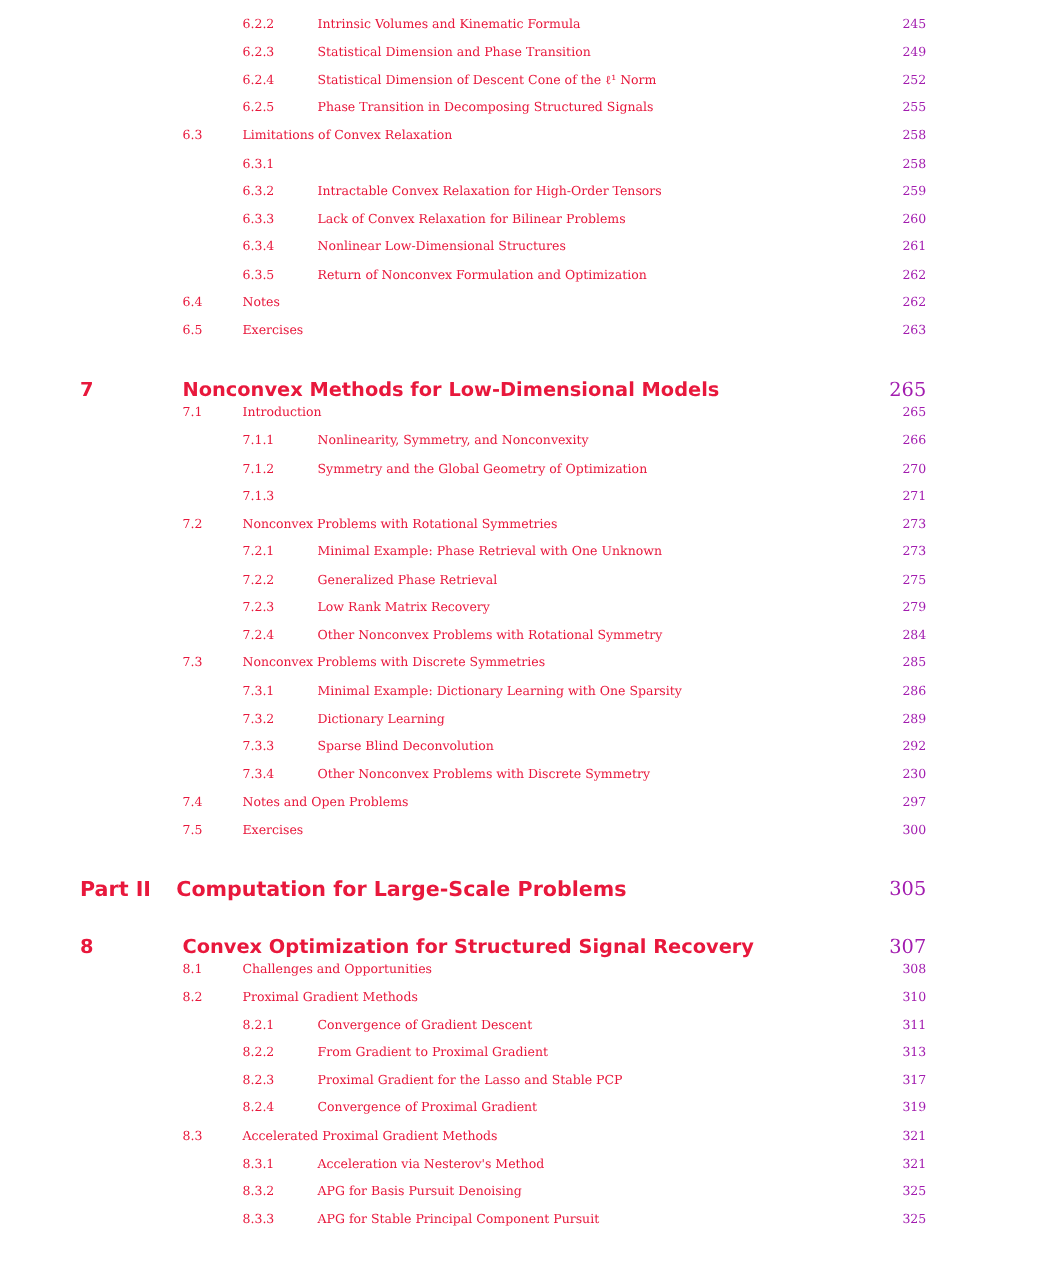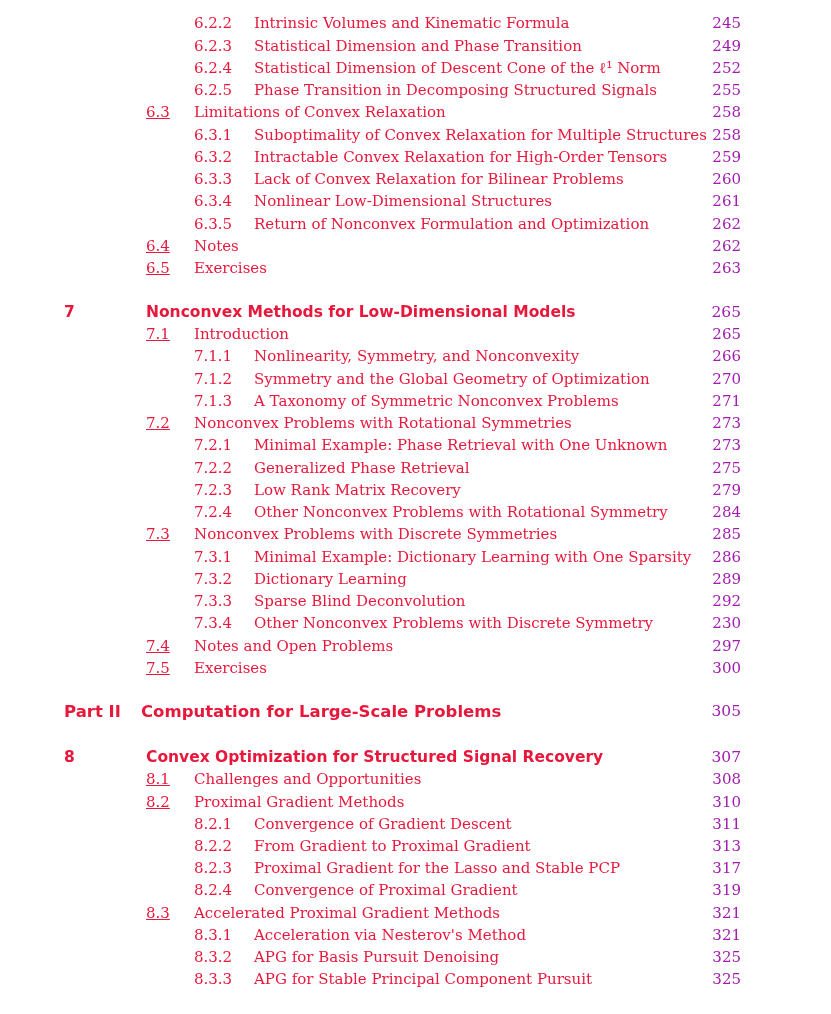--- a/index.html
+++ b/index.html
@@ -1,22 +1,22 @@
 <!DOCTYPE html>
 <html><head>
   <meta charset="utf-8">
   <style>
     html, body { margin: 0; padding: 0; background: #ffffff; }
     body { width: 831px; height: 1014px; position: relative; overflow: hidden; }
     .toc { position: absolute; left: 0; top: 0; width: 831px; }
-    .row { position: absolute; left: 0; width: 831px; height: 22px; font-family: "DejaVu Serif", serif; font-size: 15px; color: #e8183c; white-space: nowrap; }
+    .row { position: absolute; left: 0; width: 831px; height: 22px; font-family: "DejaVu Serif", serif; font-size: 10px; color: #e8183c; white-space: nowrap; }
     .row .num { position: absolute; }
     .row .title { position: absolute; text-align: center; }
     .row .page { position: absolute; right: 90px; color: #a21caf; text-align: right; }
-    .row.section .num { left: 146px; text-decoration: underline; }
+    .row.section .num { left: 146px; }
     .row.section .title { left: 194px; }
     .row.subsection .num { left: 194px; }
     .row.subsection .title { left: 254px; }
     .row.chapter { font-family: "DejaVu Sans", sans-serif; font-weight: bold; font-size: 15.5px; }
     .row.chapter .num { left: 64px; }
     .row.chapter .title { left: 146px; }
     .row.chapter .page { font-family: "DejaVu Serif", serif; font-weight: normal; }
     .row.part { font-family: "DejaVu Sans", sans-serif; font-weight: bold; font-size: 16.5px; }
     .row.part .num { left: 64px; }
     .row.part .title { left: 141px; }
@@ -47,21 +47,20 @@
       <span class="title">Phase Transition in Decomposing Structured Signals</span>
       <span class="page">255</span>
     </div>
   <div class="row section" style="top:103px">
       <span class="num">6.3</span>
       <span class="title">Limitations of Convex Relaxation</span>
       <span class="page">258</span>
     </div>
   <div class="row subsection" style="top:126px">
       <span class="num">6.3.1</span>
-      <span class="title">Suboptimality of Convex Relaxation for Multiple Structures</span>
       <span class="page">258</span>
     </div>
   <div class="row subsection" style="top:148px">
       <span class="num">6.3.2</span>
       <span class="title">Intractable Convex Relaxation for High-Order Tensors</span>
       <span class="page">259</span>
     </div>
   <div class="row subsection" style="top:170px">
       <span class="num">6.3.3</span>
       <span class="title">Lack of Convex Relaxation for Bilinear Problems</span>
@@ -103,21 +102,20 @@
       <span class="title">Nonlinearity, Symmetry, and Nonconvexity</span>
       <span class="page">266</span>
     </div>
   <div class="row subsection" style="top:370px">
       <span class="num">7.1.2</span>
       <span class="title">Symmetry and the Global Geometry of Optimization</span>
       <span class="page">270</span>
     </div>
   <div class="row subsection" style="top:392px">
       <span class="num">7.1.3</span>
-      <span class="title">A Taxonomy of Symmetric Nonconvex Problems</span>
       <span class="page">271</span>
     </div>
   <div class="row section" style="top:414px">
       <span class="num">7.2</span>
       <span class="title">Nonconvex Problems with Rotational Symmetries</span>
       <span class="page">273</span>
     </div>
   <div class="row subsection" style="top:436px">
       <span class="num">7.2.1</span>
       <span class="title">Minimal Example: Phase Retrieval with One Unknown</span>

